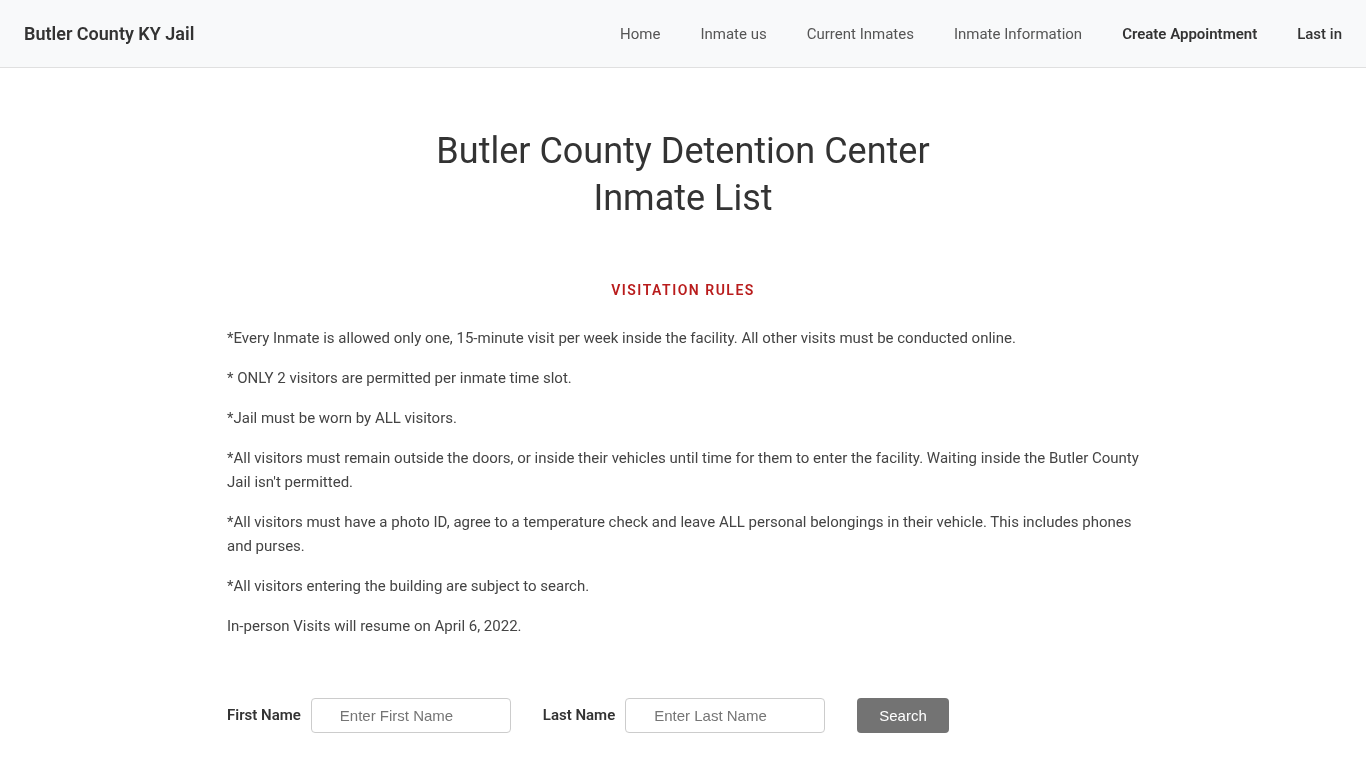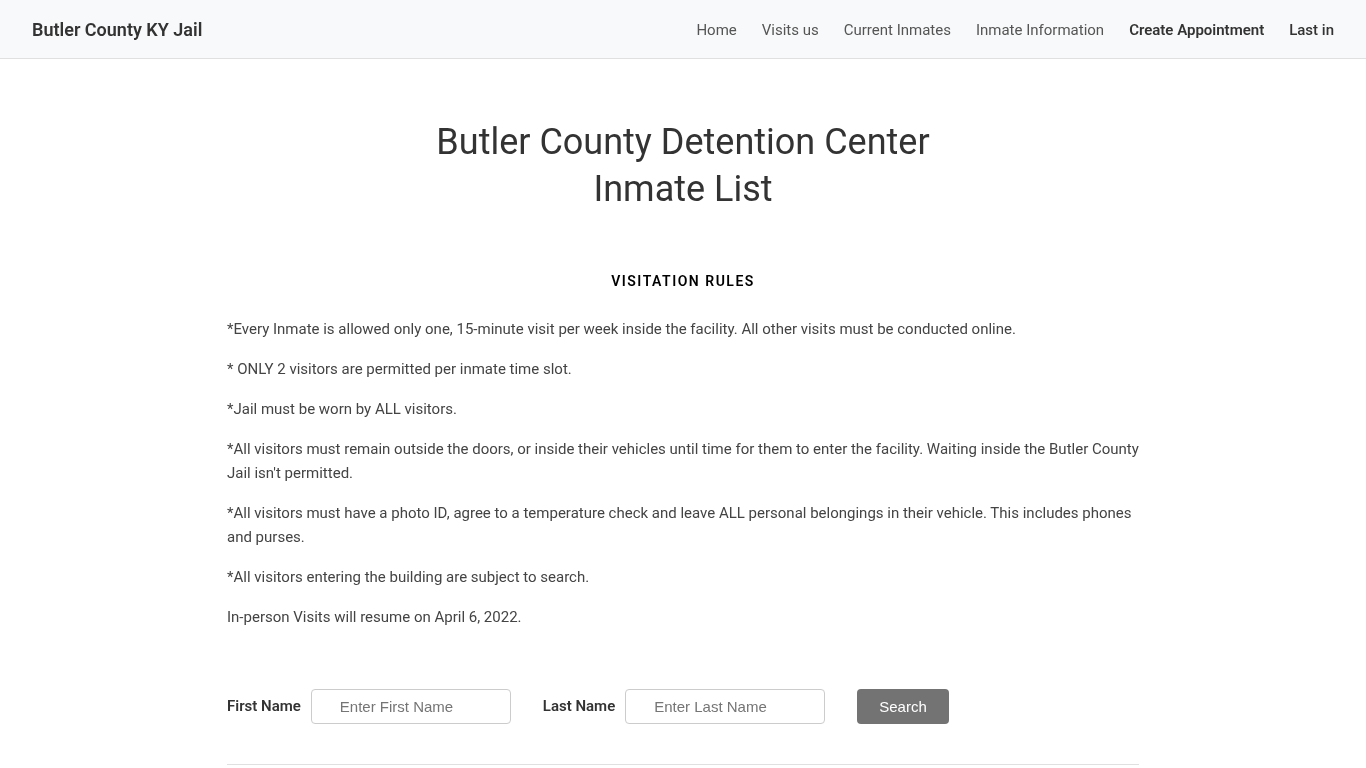--- a/index.html
+++ b/index.html
@@ -13,38 +13,38 @@
       background-color: #ffffff;
       color: #333;
       font-size: 16px;
     }
 
     
     .navbar {
       display: flex;
       align-items: center;
       justify-content: space-between;
-      padding: 0 32px;
-      height: 59px;
+      padding: 0 24px;
+      height: 68px;
       background-color: #f8f9fa;
       border-bottom: 1px solid #e0e0e0;
     }
 
     .navbar-brand {
       font-size: 18px;
       font-weight: 600;
       color: #333;
       text-decoration: none;
       cursor: pointer;
     }
 
     .navbar-nav {
       display: flex;
       align-items: center;
-      gap: 25px;
+      gap: 40px;
       list-style: none;
     }
 
     .navbar-nav a {
       text-decoration: none;
       color: #555;
       font-size: 15px;
       cursor: pointer;
     }
 
@@ -77,21 +77,21 @@
     
     .rules-section {
       margin-bottom: 60px;
     }
 
     .rules-heading {
       text-align: center;
       font-size: 14px;
       font-weight: 600;
       letter-spacing: 1.5px;
-      color: #000000;
+      color: #b91c1c;
       margin-bottom: 28px;
       text-transform: uppercase;
     }
 
     .rules-list {
       list-style: none;
       padding: 0;
     }
 
     .rules-list li {
@@ -150,21 +150,21 @@
       margin-top: 40px;
     }
   </style>
 </head>
 <body>
 
 <nav class="navbar">
   <a class="navbar-brand">Butler County KY Jail</a>
   <ul class="navbar-nav">
     <li><a>Home</a></li>
-    <li><a>Visits us</a></li>
+    <li><a>Inmate us</a></li>
     <li><a>Current Inmates</a></li>
     <li><a>Inmate Information</a></li>
     <li><a class="active">Create Appointment</a></li>
     <li><a class="signin">Last in</a></li>
   </ul>
 </nav>
 
 <main class="main-content">
 
   <h1 class="page-title">

